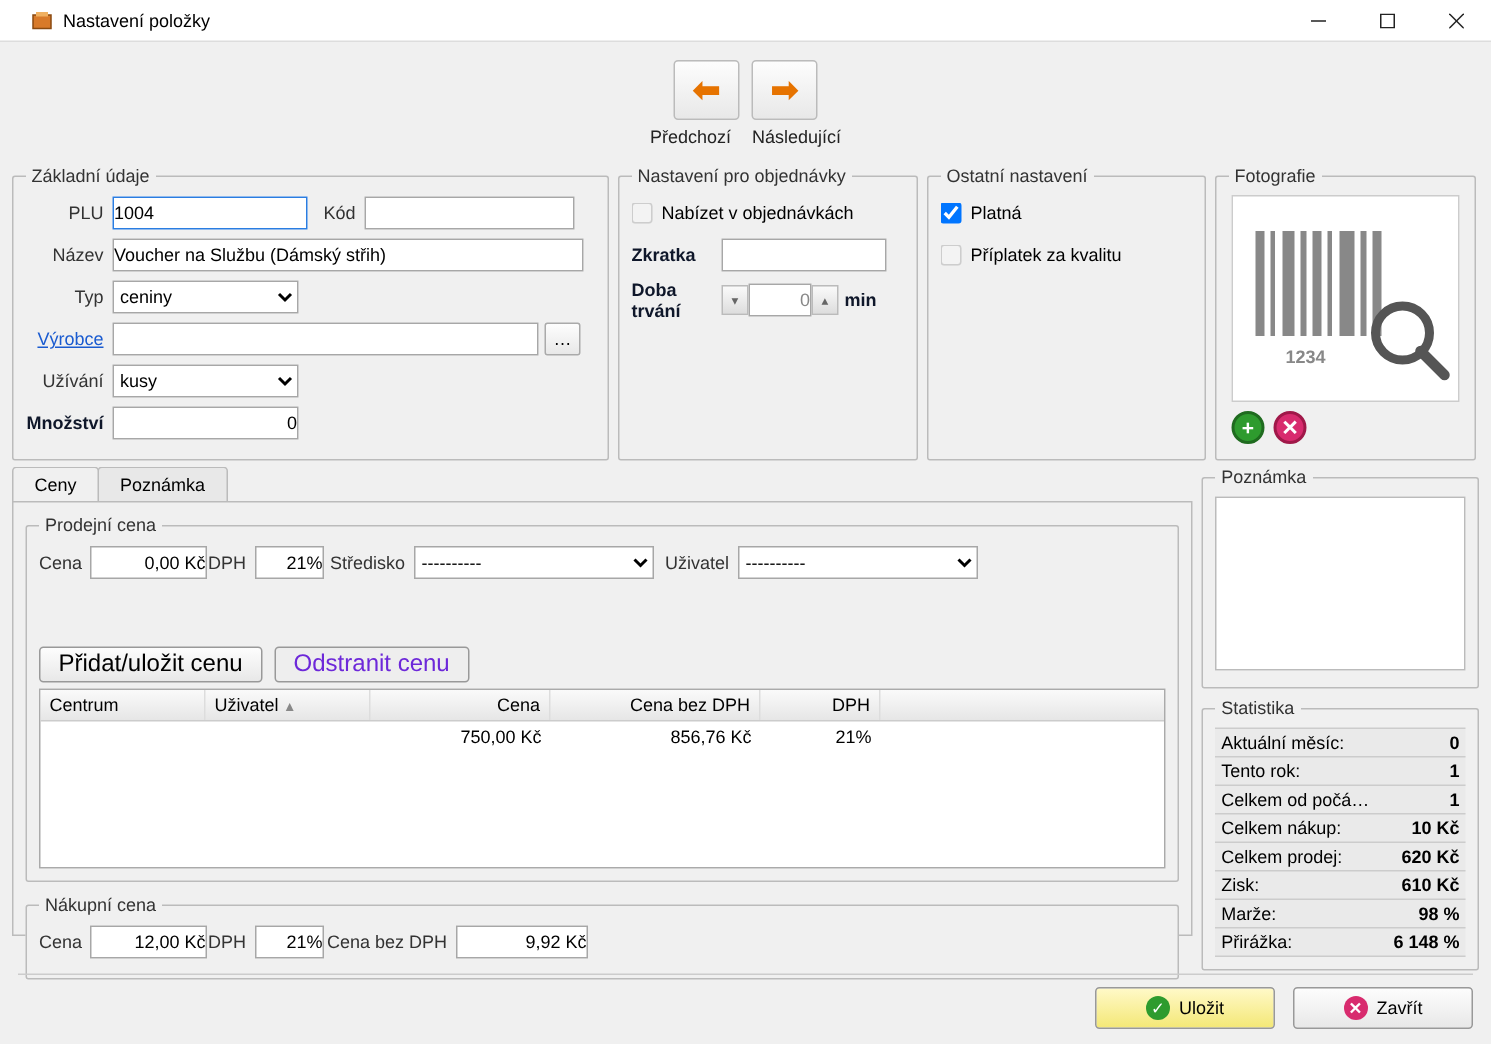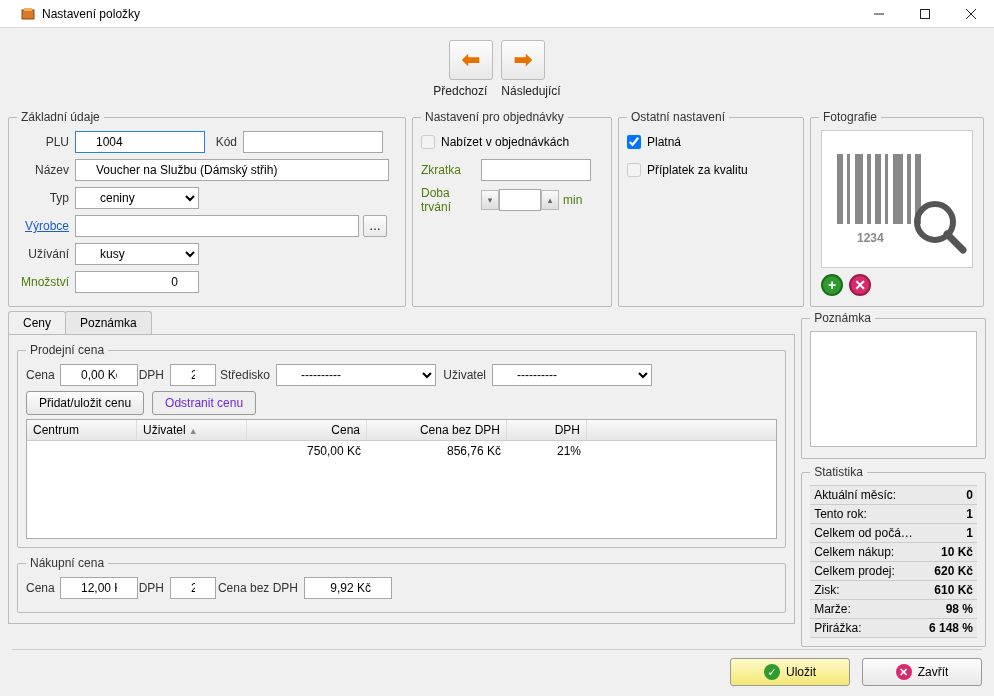--- a/index.html
+++ b/index.html
@@ -21,22 +21,22 @@
 legend { font-size:12px; color:#333; padding:0 4px; }
 
 .col-basic { width:398px; }
 .col-orders { width:200px; }
 .col-other { width:186px; }
 .col-photo { width:174px; }
 
 .row { display:flex; align-items:center; margin-bottom:4px; min-height:24px; }
 .lbl { text-align:right; padding-right:6px; color:#333; }
 .lbl-left { text-align:left; }
-.lbl.disabled { color:#4d7c0f; }
-input[type=text].field, select.field { height:22px; border:1px solid #a7a7a7; background:#fff; padding:0 20px; font-size:12px; }
+.lbl.disabled { color:#0f172a;font-weight:bold; }
+input[type=text].field, select.field { height:22px; border:1px solid #a7a7a7; background:#fff; padding:0 0; font-size:12px; }
 input.num { text-align:right; }
 input.disabled { background:#f0f0f0; color:#888; }
 .link { color:#1a5bd0; text-decoration:underline; cursor:pointer; }
 .btn-small { width:24px; height:22px; background:linear-gradient(#fdfdfd,#e8e8e8); border:1px solid #aaa; border-radius:2px; cursor:pointer; display:flex; align-items:center; justify-content:center; }
 
 .checkbox { display:flex; align-items:center; gap:6px; }
 .checkbox input { width:14px; height:14px; }
 
 .photo-box { width:152px; height:138px; background:#fff; border:1px solid #ccc; display:flex; align-items:center; justify-content:center; margin:0 auto; }
 .photo-actions { display:flex; gap:6px; margin-top:6px; padding-left:2px;}
@@ -51,21 +51,21 @@
 .tab.active { background:#f0f0f0; position:relative; z-index:2; }
 .tab-body { border:1px solid #bbb; background:#f0f0f0; padding:8px; height:290px; }
 
 .grid { background:#fff; border:1px solid #aaa; height:120px; overflow:auto; }
 .grid-head { display:flex; background:linear-gradient(#fafafa,#e6e6e6); border-bottom:1px solid #ccc; }
 .grid-head .gh { padding:3px 6px; border-right:1px solid #ddd; font-size:12px; }
 .grid-row { display:flex; }
 .grid-row .gc { padding:3px 6px; font-size:12px; }
 .sort-ind { color:#888; font-size:9px; margin-left:3px; }
 
-.btn { height:24px; padding:0 12px; background:linear-gradient(#fdfdfd,#e8e8e8); border:1px solid #999; border-radius:3px; cursor:pointer; font-size:12px; }
+.btn { height:24px; padding:0 12px; background:linear-gradient(#fdfdfd,#e8e8e8); border:1px solid #999; border-radius:3px; cursor:pointer; font-size:16px;margin-top:40px; }
 .btn:disabled, .btn.disabled { color:#6d28d9; cursor:default; background:#eee; }
 
 .side-right { width:186px; display:flex; flex-direction:column; gap:6px; }
 .note-box { flex:0 0 128px; }
 .note-box textarea { width:100%; height:116px; border:1px solid #bbb; background:#fff; resize:none; padding:2px; font-size:12px; }
 
 .stats-table { width:100%; border-collapse:collapse; }
 .stats-table td { border-top:1px solid #ccc; border-bottom:1px solid #ccc; padding:2px 4px; font-size:12px; background:#eaeaea; }
 .stats-table td:last-child { text-align:right; font-weight:bold; }
 

